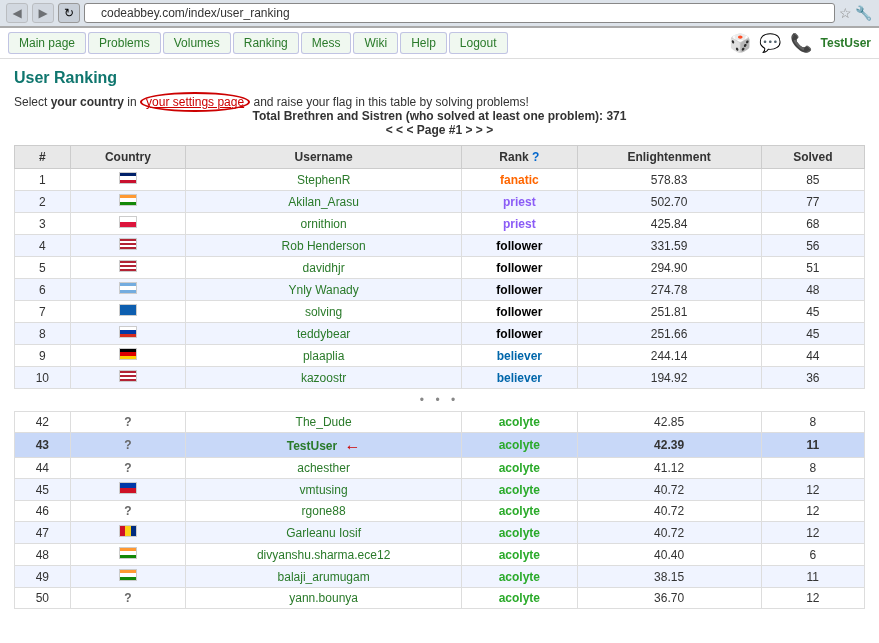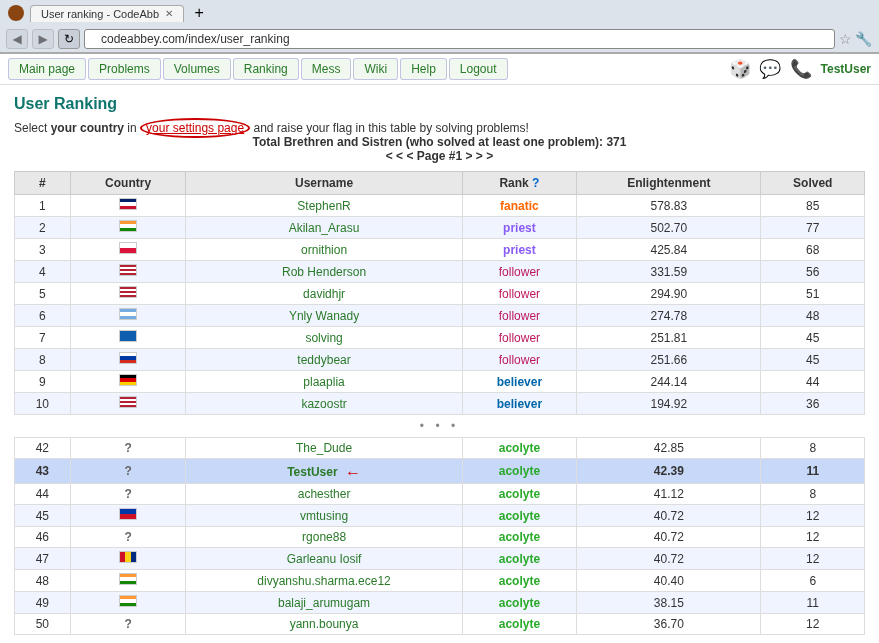--- a/index.html
+++ b/index.html
@@ -38,21 +38,21 @@
     
     .ranking-table { width: 100%; border-collapse: collapse; font-size: 12px; }
     .ranking-table th { background: #e8e8e8; border: 1px solid #ccc; padding: 4px 8px; text-align: center; font-weight: bold; color: #333; }
     .ranking-table td { border: 1px solid #ddd; padding: 3px 8px; text-align: center; }
     .ranking-table tr:nth-child(even) td { background: #f0f4ff; }
     .ranking-table tr:nth-child(odd) td { background: #fff; }
     .ranking-table .highlighted td { background: #c8d8f8 !important; font-weight: bold; }
     .username { color: #2a7a2a; }
     .rank-fanatic { color: #ff6600; font-weight: bold; }
     .rank-priest { color: #8b5cf6; font-weight: bold; }
-    .rank-follower { color: #be185d; font-weight: normal; }
+    .rank-follower { color: #000000; font-weight: bold; }
     .rank-believer { color: #0066aa; font-weight: bold; }
     .rank-acolyte { color: #2aaa2a; font-weight: bold; }
     .ellipsis-row td { border: none; background: none !important; color: #666; padding: 2px 0; }
     .flag { display: inline-block; width: 18px; height: 12px; border: 1px solid #ccc; }
     .flag-uk { background: linear-gradient(to bottom, #012169 33%, #fff 33%, #fff 66%, #c8102e 66%); }
     .flag-india { background: linear-gradient(to bottom, #FF9933 33%, #fff 33%, #fff 66%, #138808 66%); }
     .flag-poland { background: linear-gradient(to bottom, #fff 50%, #dc143c 50%); }
     .flag-usa { background: repeating-linear-gradient(to bottom, #b22234 0px, #b22234 2px, #fff 2px, #fff 4px); }
     .flag-argentina { background: linear-gradient(to bottom, #74acdf 33%, #fff 33%, #fff 66%, #74acdf 66%); }
     .flag-greece { background: #0D5EAF; }
@@ -60,28 +60,20 @@
     .flag-germany { background: linear-gradient(to bottom, #000 33%, #d00 33%, #d00 66%, #ffce00 66%); }
     .flag-philippines { background: linear-gradient(to bottom, #0038a8 50%, #ce1126 50%); }
     .flag-romania { background: linear-gradient(to left, #002B7F 33%, #FCD116 33%, #FCD116 66%, #CE1126 66%); }
     .question-mark { color: #666; font-weight: bold; }
     .arrow-indicator { color: #cc0000; font-size: 16px; margin-left: 4px; }
   </style>
 </head>
 <body>
 
 <div class="browser-frame">
-  <div class="title-bar">
-    <div class="browser-icon"></div>
-    <div class="tab">
-      <span>User ranking - CodeAbb</span>
-      <span class="tab-close">✕</span>
-    </div>
-    <button class="new-tab">+</button>
-  </div>
   <div class="toolbar">
     <button class="nav-btn disabled">◀</button>
     <button class="nav-btn disabled">▶</button>
     <button class="nav-btn">↻</button>
     <div class="address-bar">
       <span>codeabbey.com/index/user_ranking</span>
     </div>
     <button class="star-btn">☆</button>
     <button class="wrench-btn">🔧</button>
   </div>

